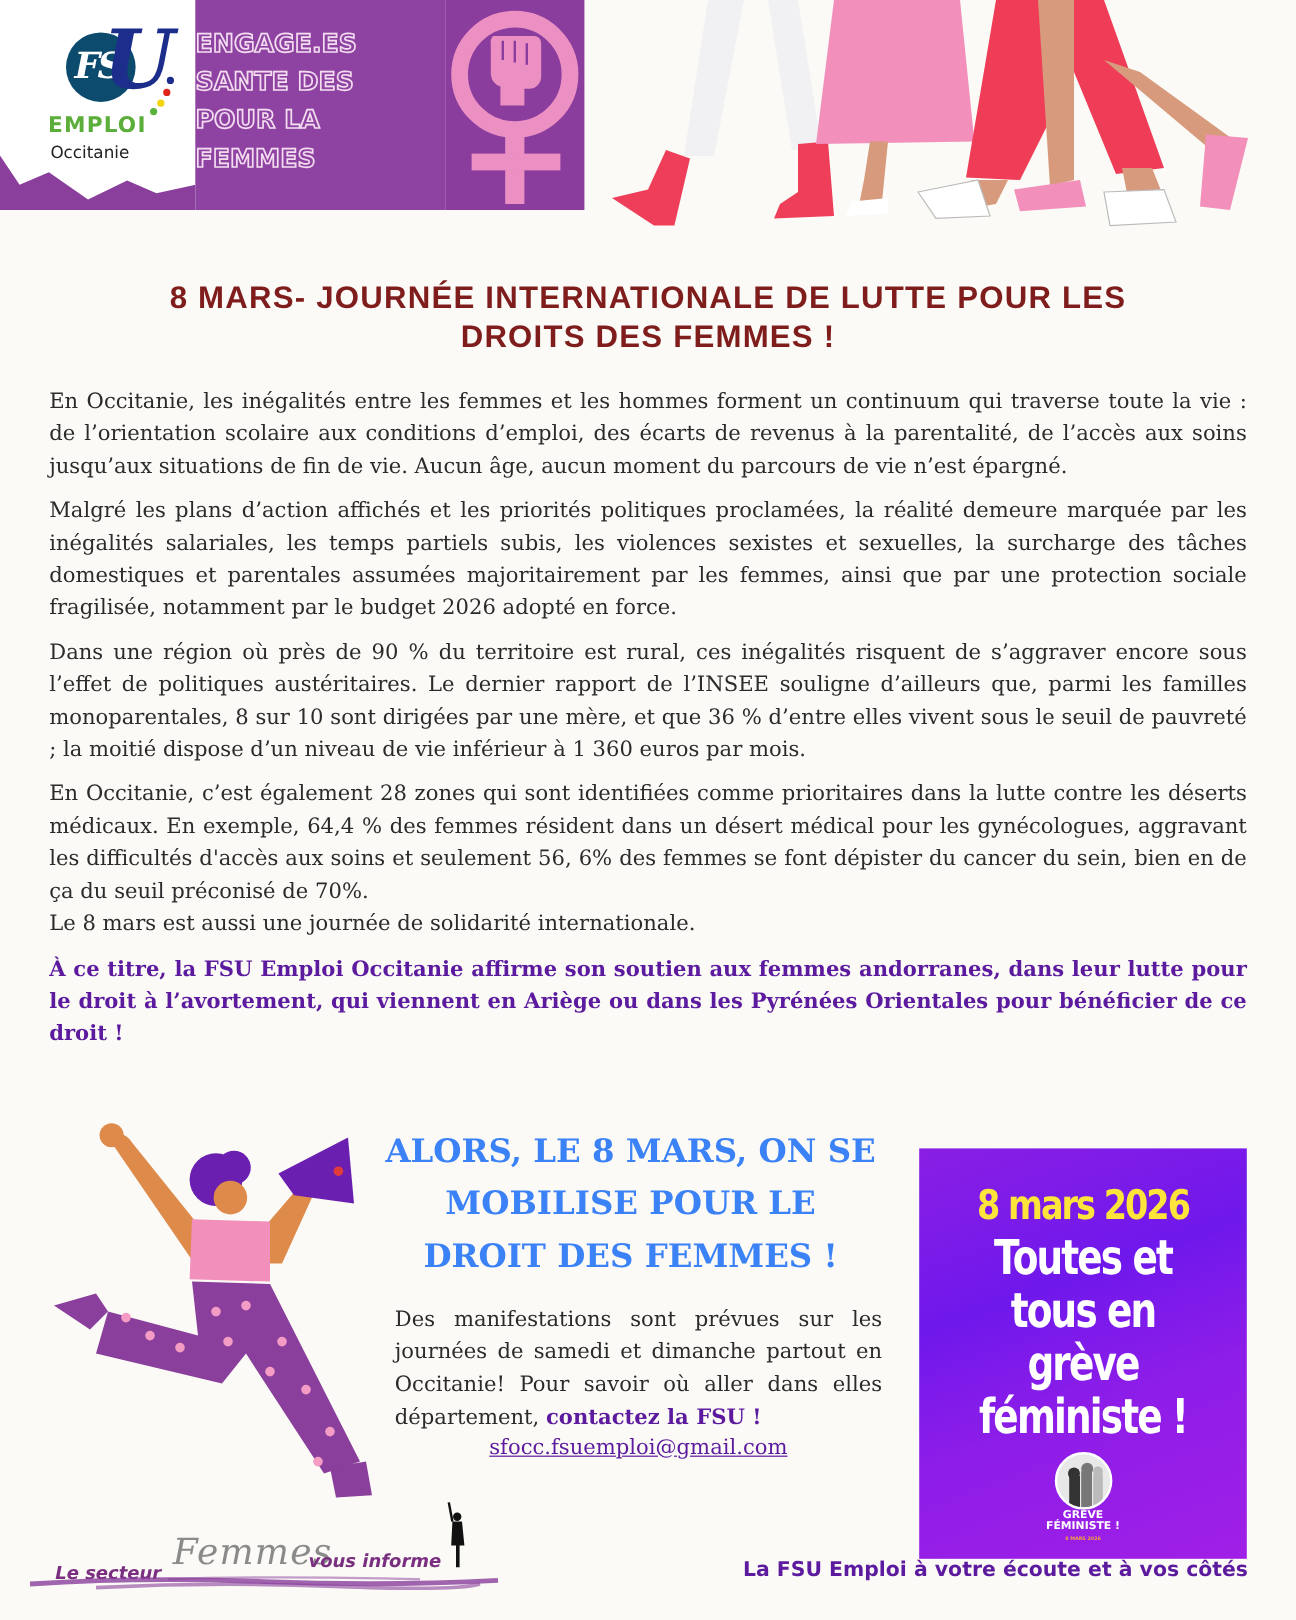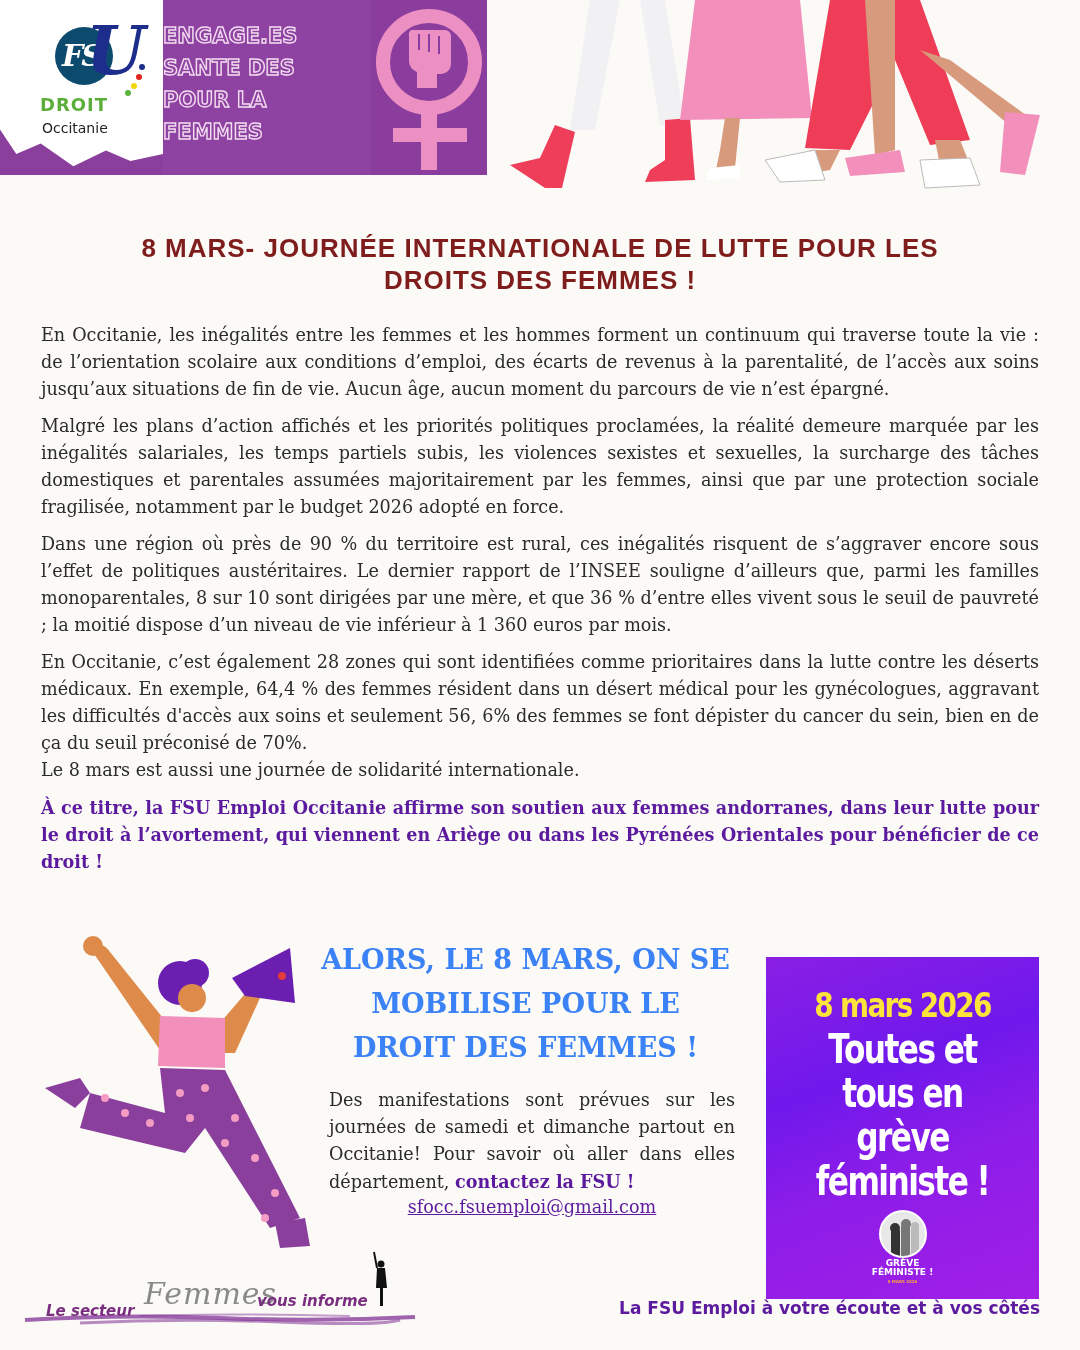--- a/index.html
+++ b/index.html
@@ -66,21 +66,21 @@
 
 <div class="header">
   <div class="logo-panel">
     <div class="logo-white"></div>
     <div class="fsu-circle">FS</div>
     <div class="fsu-u">U</div>
     <span class="dot d1"></span>
     <span class="dot d2"></span>
     <span class="dot d3"></span>
     <span class="dot d4"></span>
-    <div class="emploi">DROIT</div>
+    <div class="emploi">EMPLOI</div>
     <div class="occitanie">Occitanie</div>
   </div>
 
   <div class="engage-panel">
     <div class="engage-text">
       <div>ENGAGE.ES</div>
       <div>SANTE DES</div>
       <div>POUR LA</div>
       <div>FEMMES</div>
     </div>

